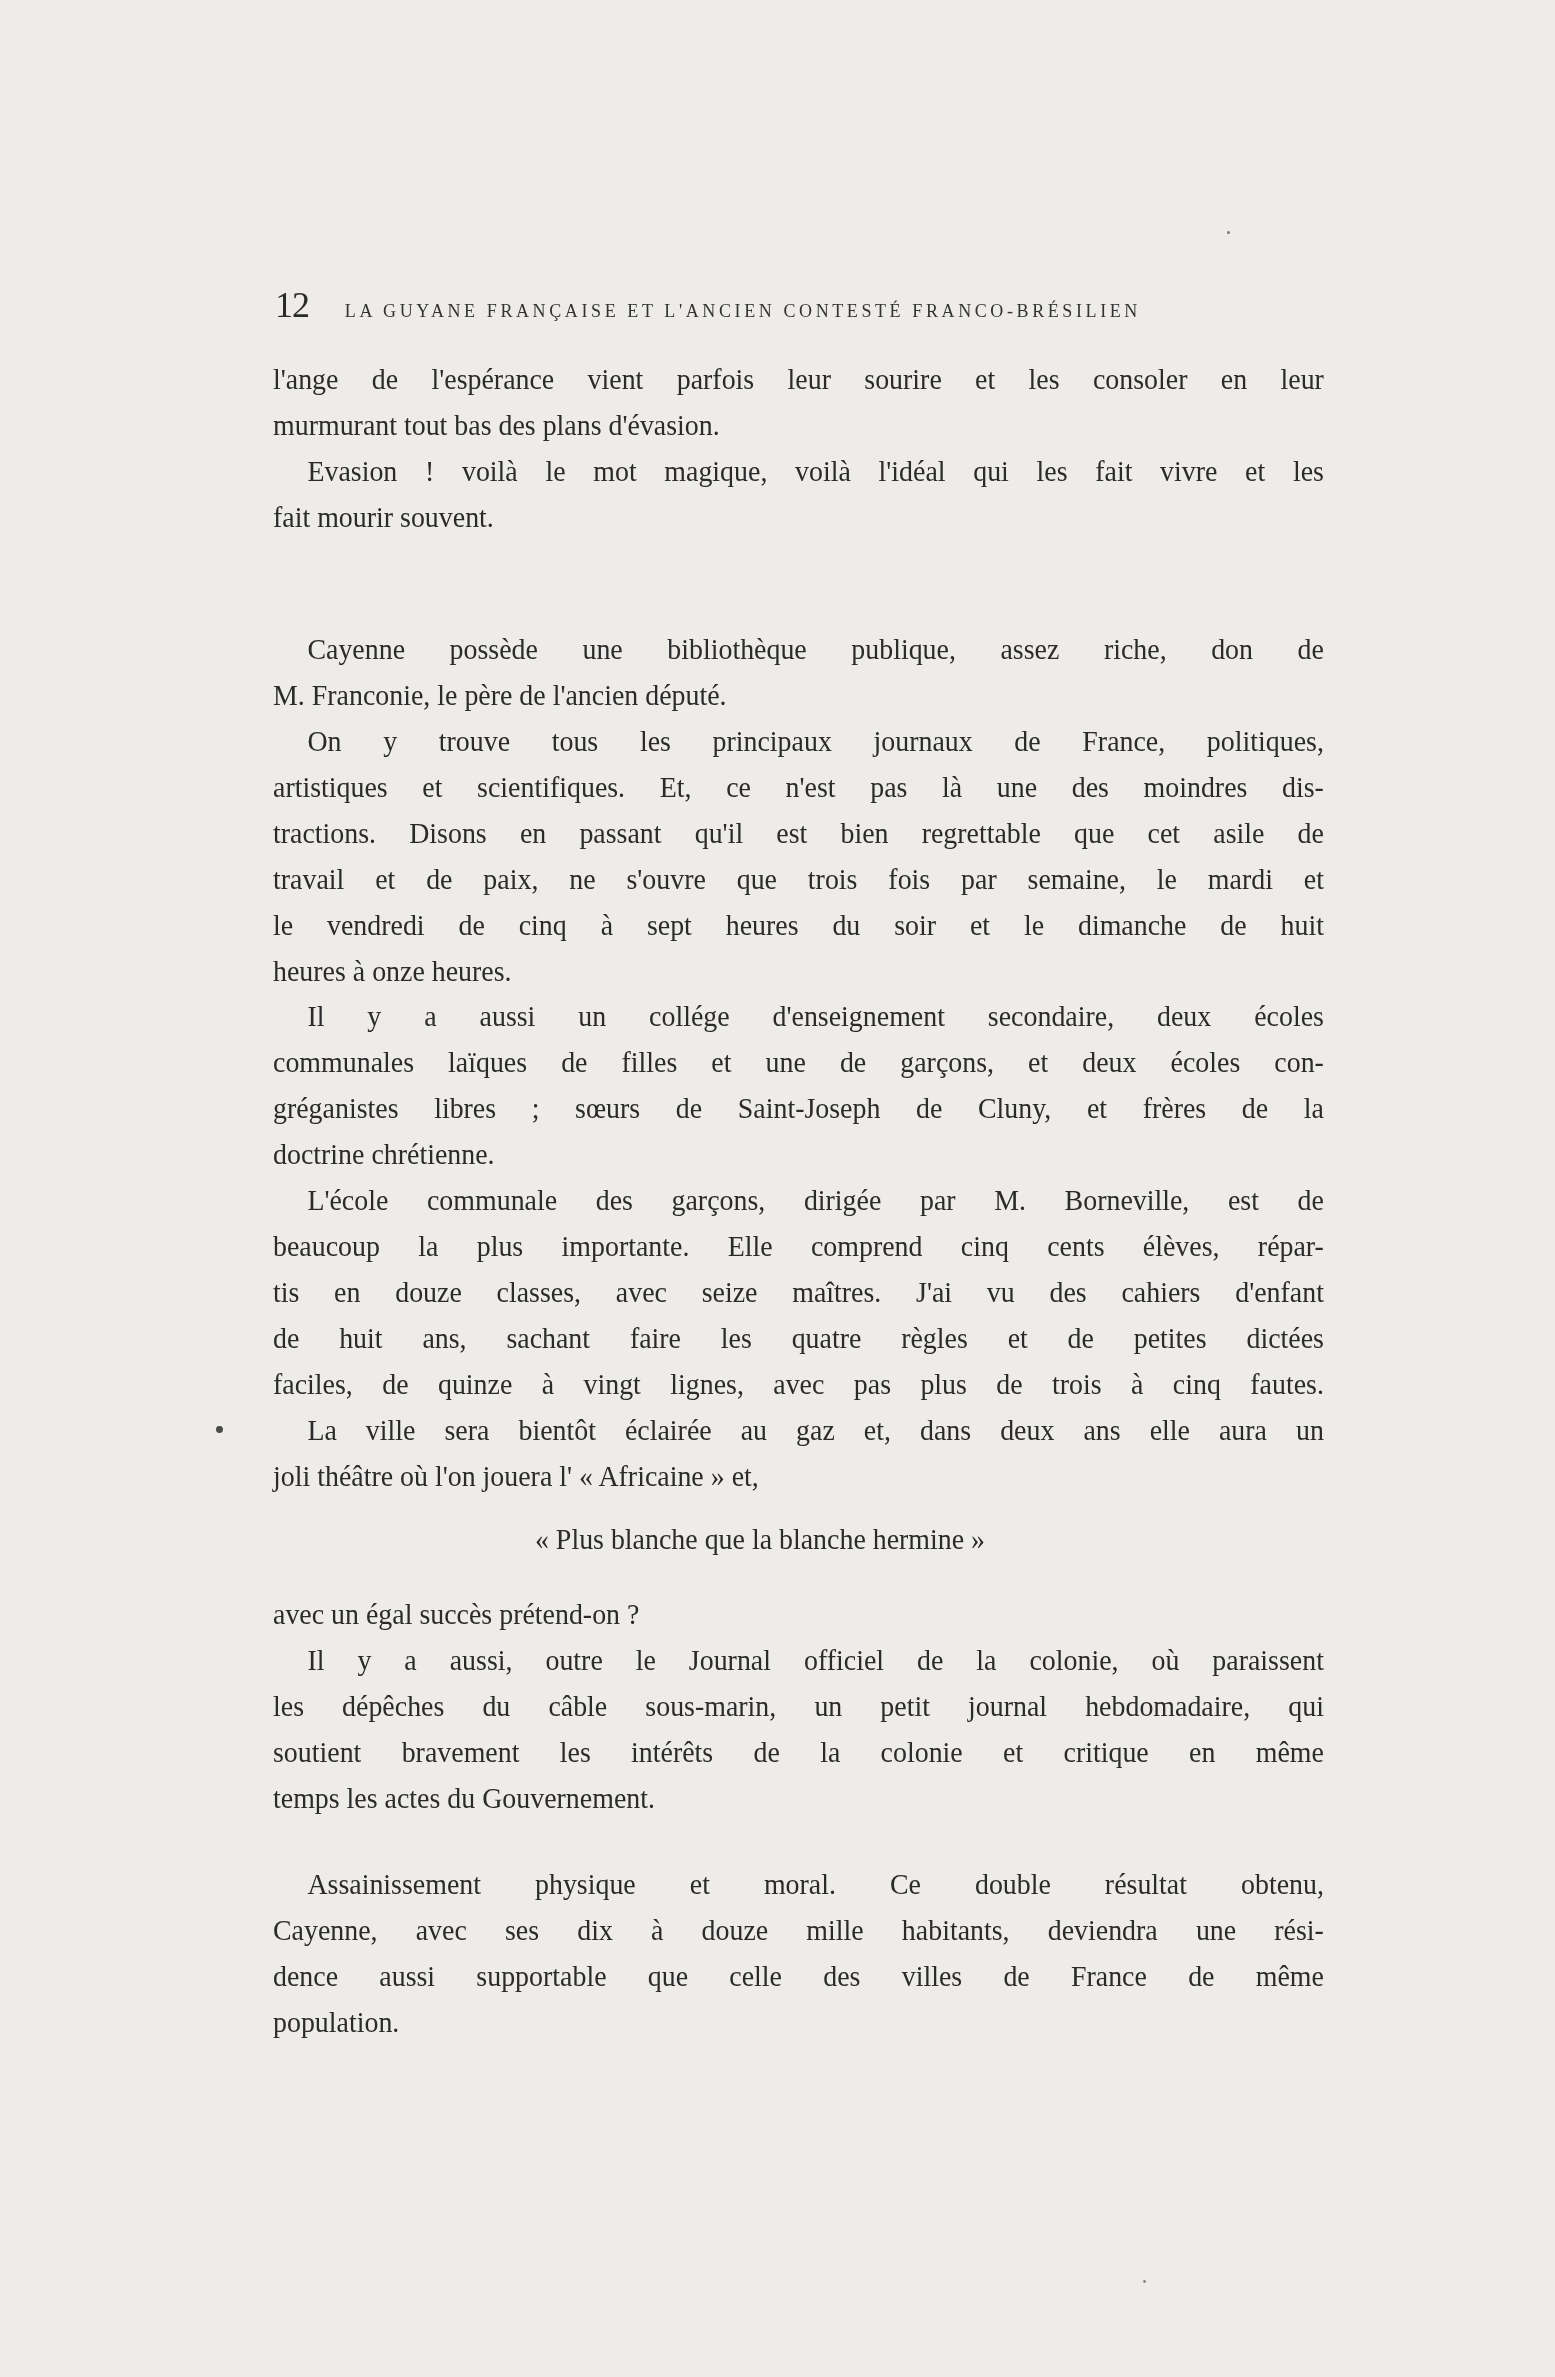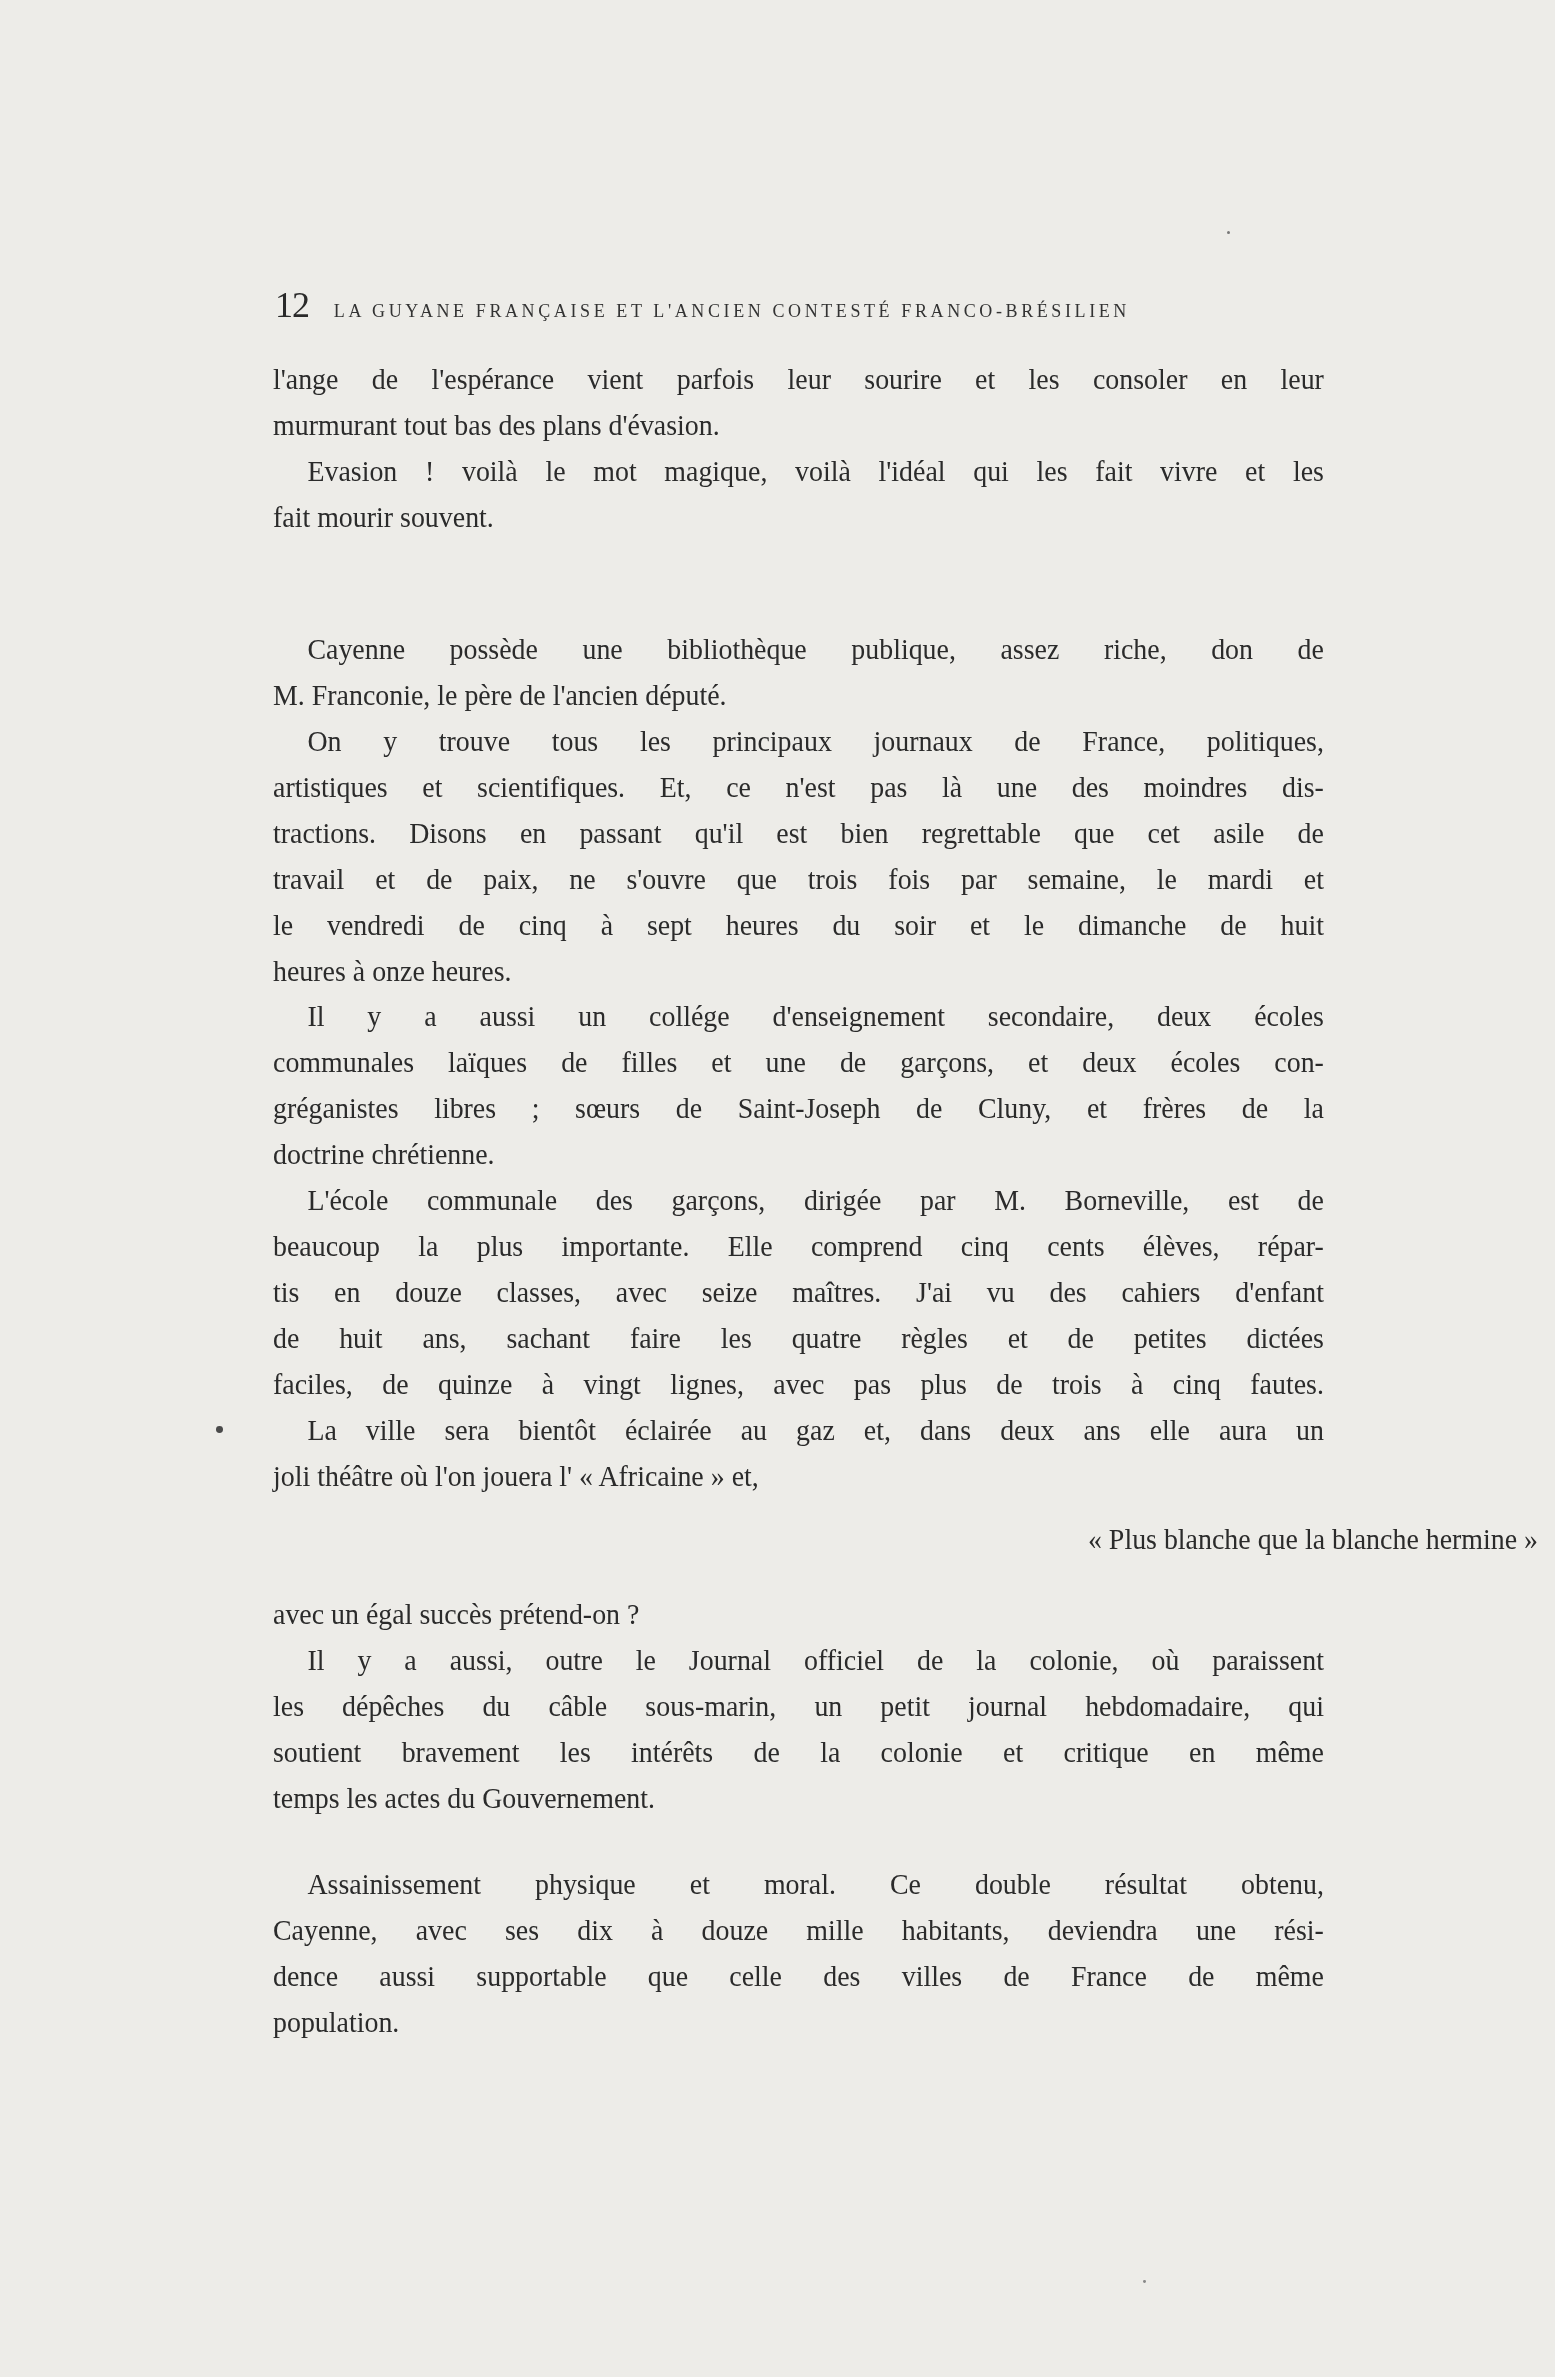--- a/index.html
+++ b/index.html
@@ -31,21 +31,21 @@
     left: 275px;
     top: 284px;
     width: 1051px;
     height: 40px;
     display: flex;
     align-items: baseline;
   }
   .page-number {
     font-size: 36px;
     letter-spacing: -1.1px;
-    margin-right: 25px;
+    margin-right: 36px;
     color: #2a2a2a;
   }
   .running-title {
     font-size: 18px;
     letter-spacing: 3.6px;
     text-transform: uppercase;
     color: #333;
     white-space: nowrap;
   }
   .text-block {
@@ -70,21 +70,21 @@
     text-align-last: left;
   }
   .text-block .line.indent {
     padding-left: 37px;
     width: 1093px;
   }
   .verse {
     position: absolute;
     left: 0; width: 1555px;
     top: 1516px;
-    text-align: right;
+    text-align: center;
     font-size: 30px;
     line-height: 46px;
     color: #2b2b2b;
   }
   .verse span {
     display: inline-block;
     transform: scaleX(0.93);
     margin-left: -34px;
   }
 </style>

